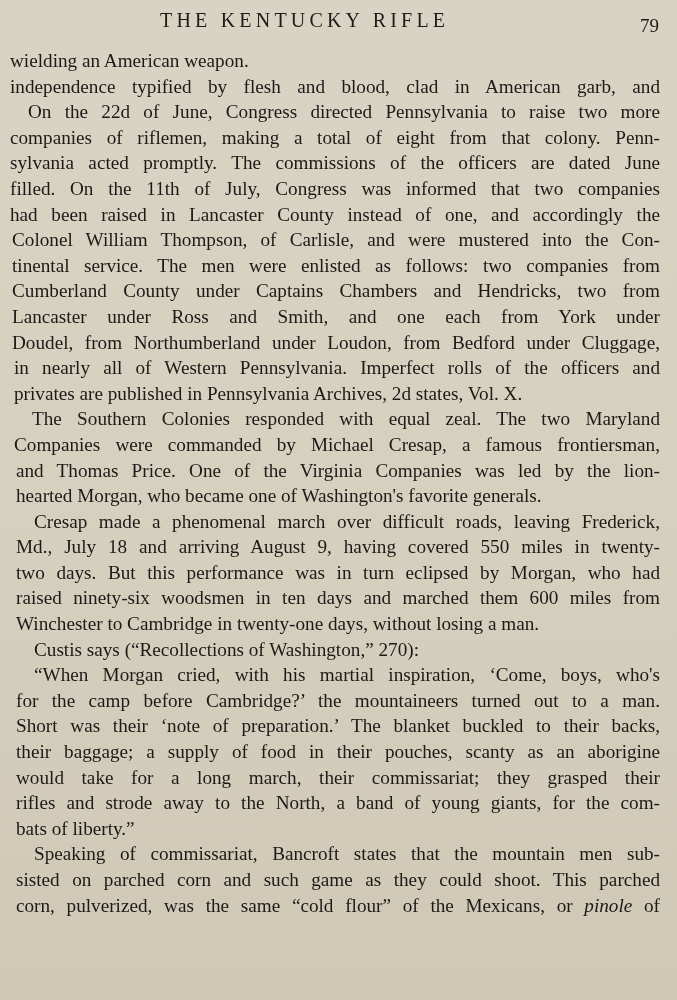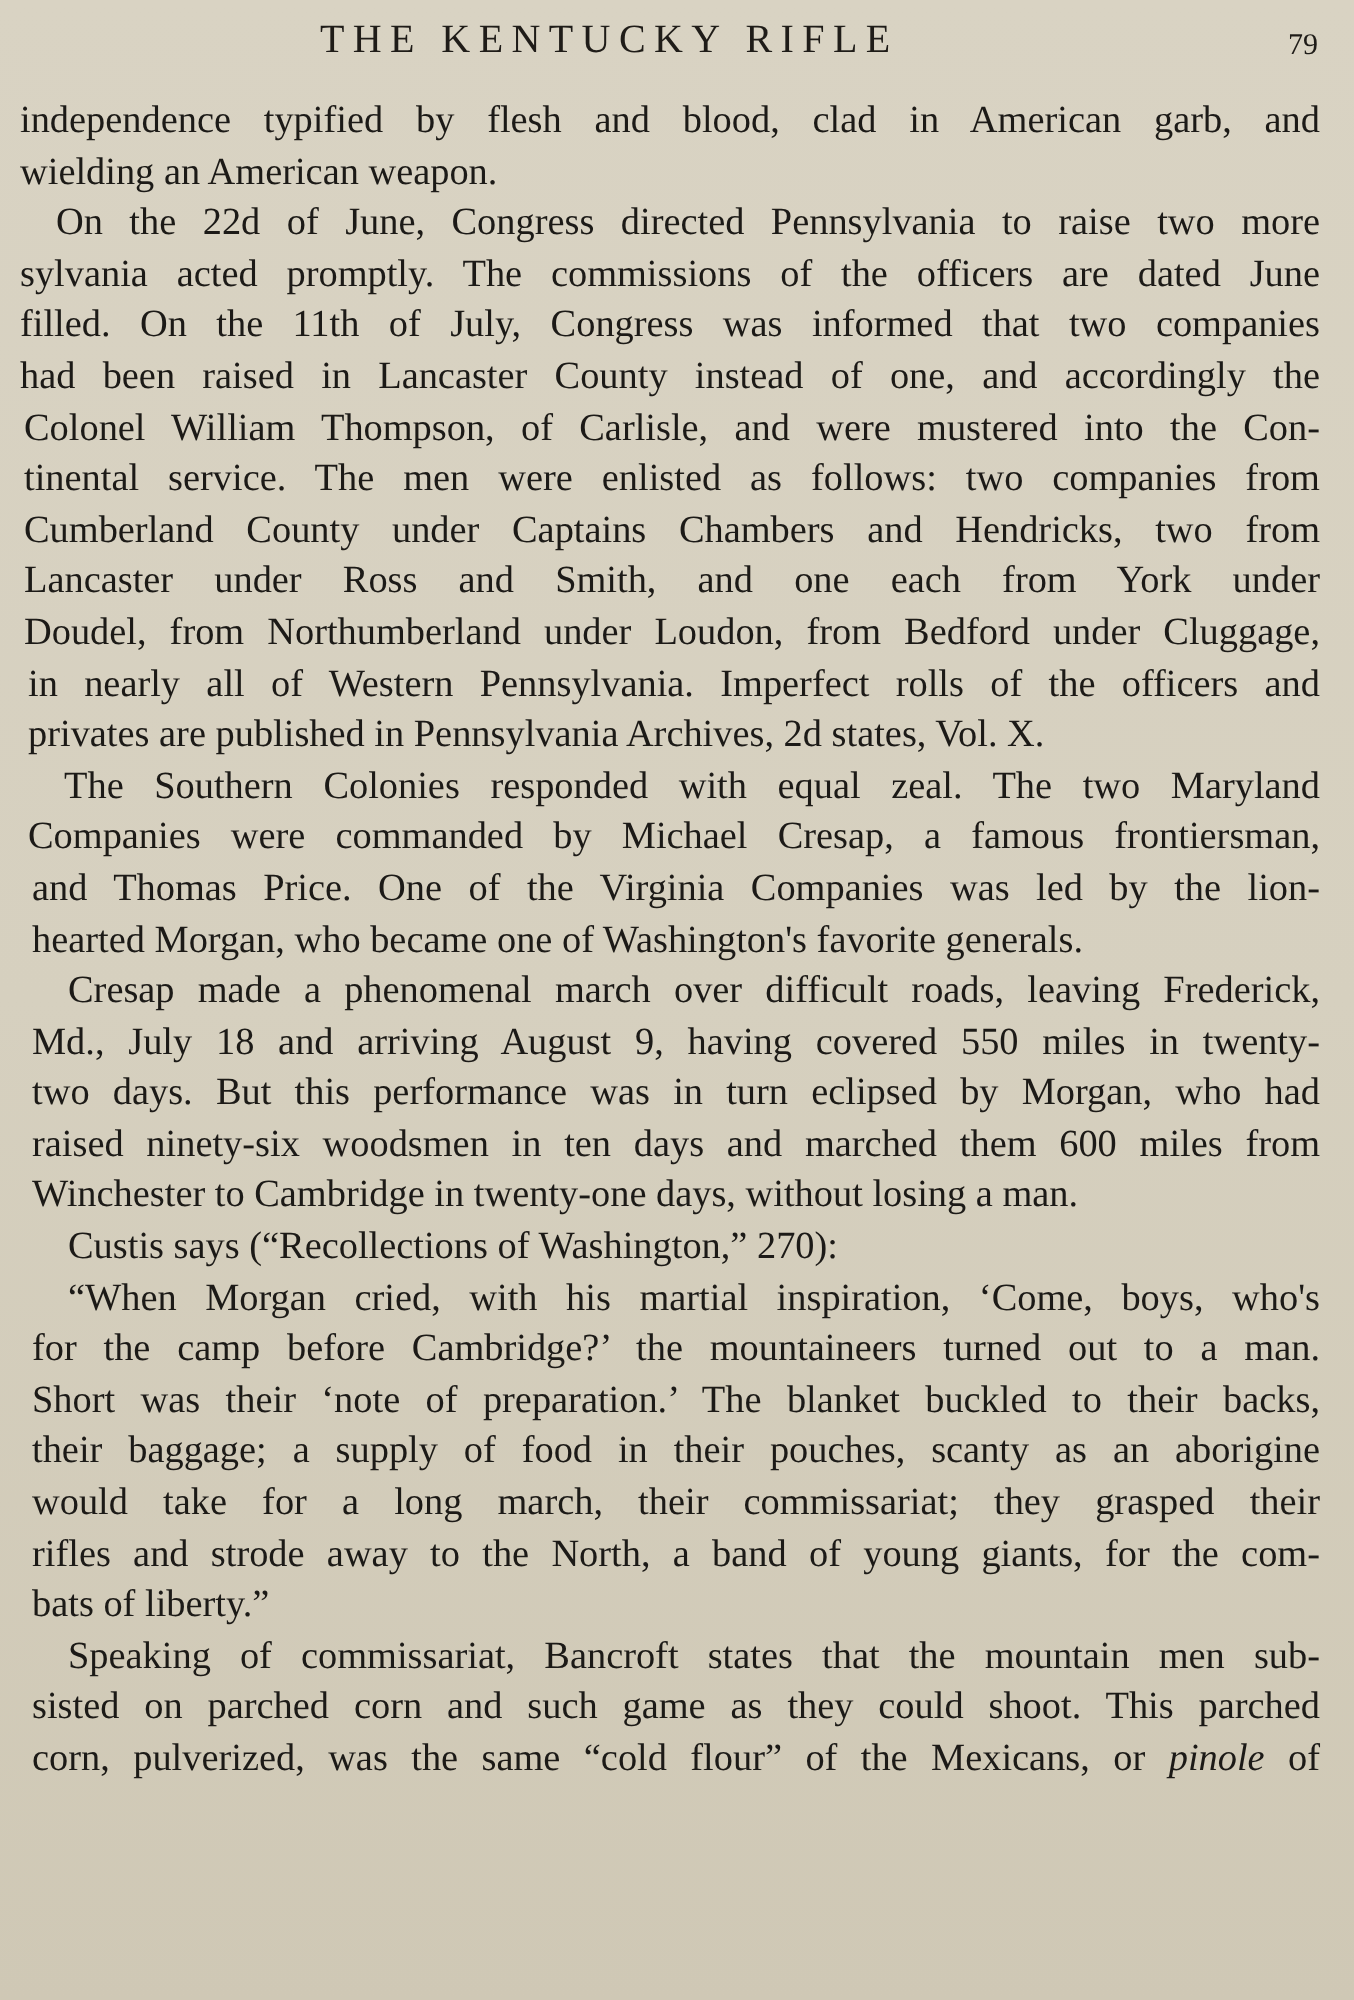--- a/index.html
+++ b/index.html
@@ -29,21 +29,21 @@
       left: 160px;
       top: 0;
       font-size: 20px;
       letter-spacing: 4.2px;
       color: #1f1c18;
     }
     .page-number {
       position: absolute;
       right: 18px;
       top: 6px;
-      font-size: 15px;
+      font-size: 19px;
       color: #1f1c18;
     }
     .body-text {
       position: absolute;
       left: 10px;
       top: 48px;
       width: 650px;
     }
     .line {
       font-size: 19.2px;
@@ -63,23 +63,24 @@
 </head>
 <body>
 
 <div class="page">
   <div class="running-head">
     <span class="running-title">THE KENTUCKY RIFLE</span>
     <span class="page-number">79</span>
   </div>
 
   <div class="body-text">
+    <div class="line last">wielding an American weapon.</div>
     <div class="line">independence typified by flesh and blood, clad in American garb, and</div>
-    <div class="line last">wielding an American weapon.</div>
     <div class="line indent">On the 22d of June, Congress directed Pennsylvania to raise two more</div>
+    <div class="line">companies of riflemen, making a total of eight from that colony.  Penn-</div>
     <div class="line">sylvania acted promptly. The commissions of the officers are dated June</div>
     <div class="line">filled. On the 11th of July, Congress was informed that two companies</div>
     <div class="line">had been raised in Lancaster  County instead of one, and accordingly the</div>
     <div class="line shift1">Colonel William Thompson, of Carlisle, and were mustered into the Con-</div>
     <div class="line shift1">tinental service. The men were enlisted as follows: two companies from</div>
     <div class="line shift1">Cumberland County under Captains Chambers and Hendricks, two from</div>
     <div class="line shift1">Lancaster under Ross and Smith, and one each from York under</div>
     <div class="line shift1">Doudel, from Northumberland under Loudon, from Bedford under Cluggage,</div>
     <div class="line shift2">in nearly all of Western Pennsylvania. Imperfect rolls of the officers and</div>
     <div class="line shift2 last">privates are published in Pennsylvania Archives, 2d states, Vol. X.</div>

